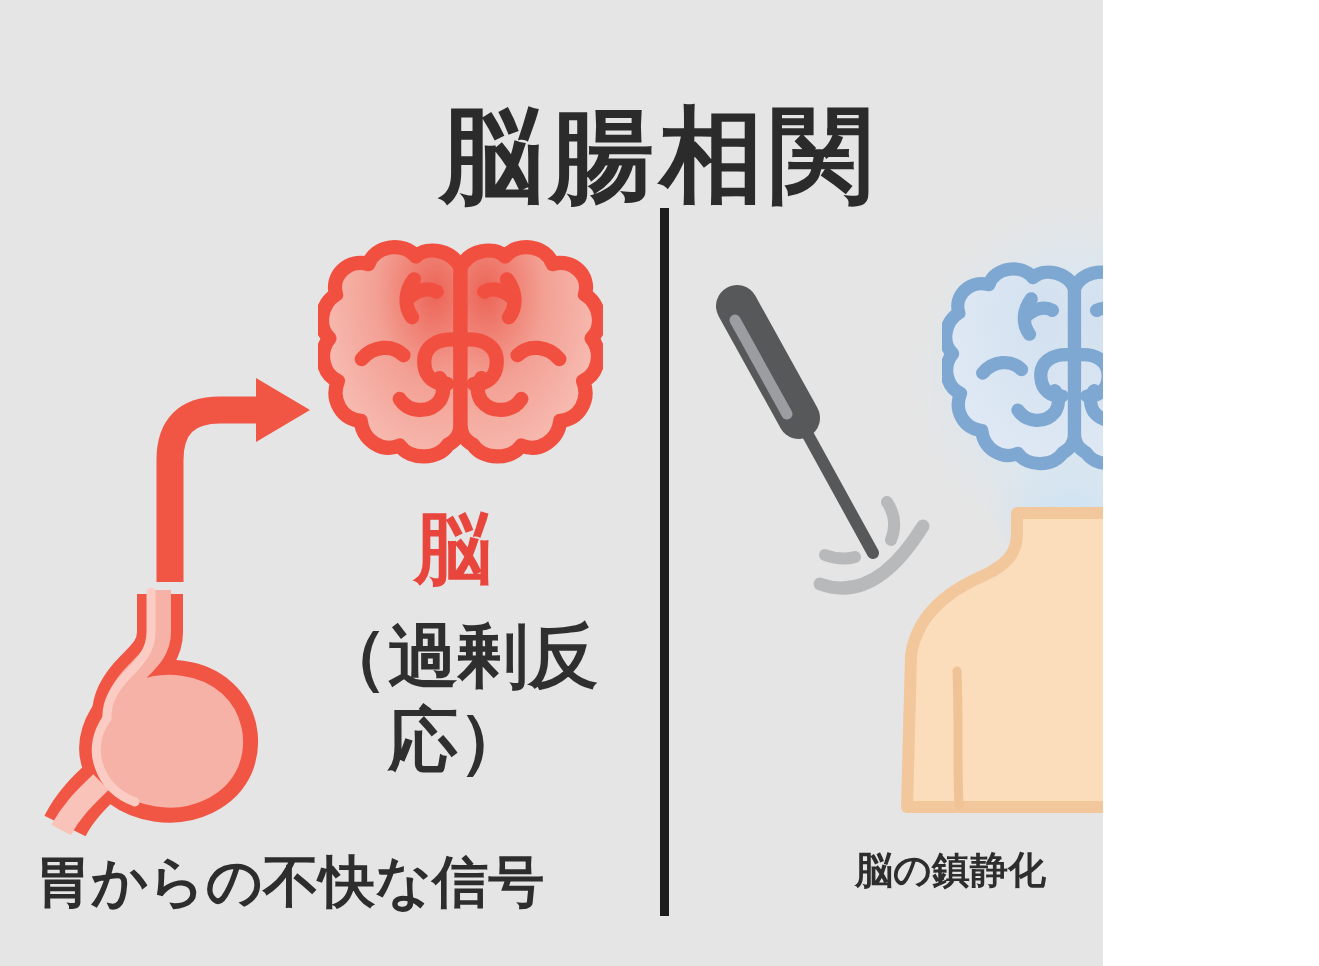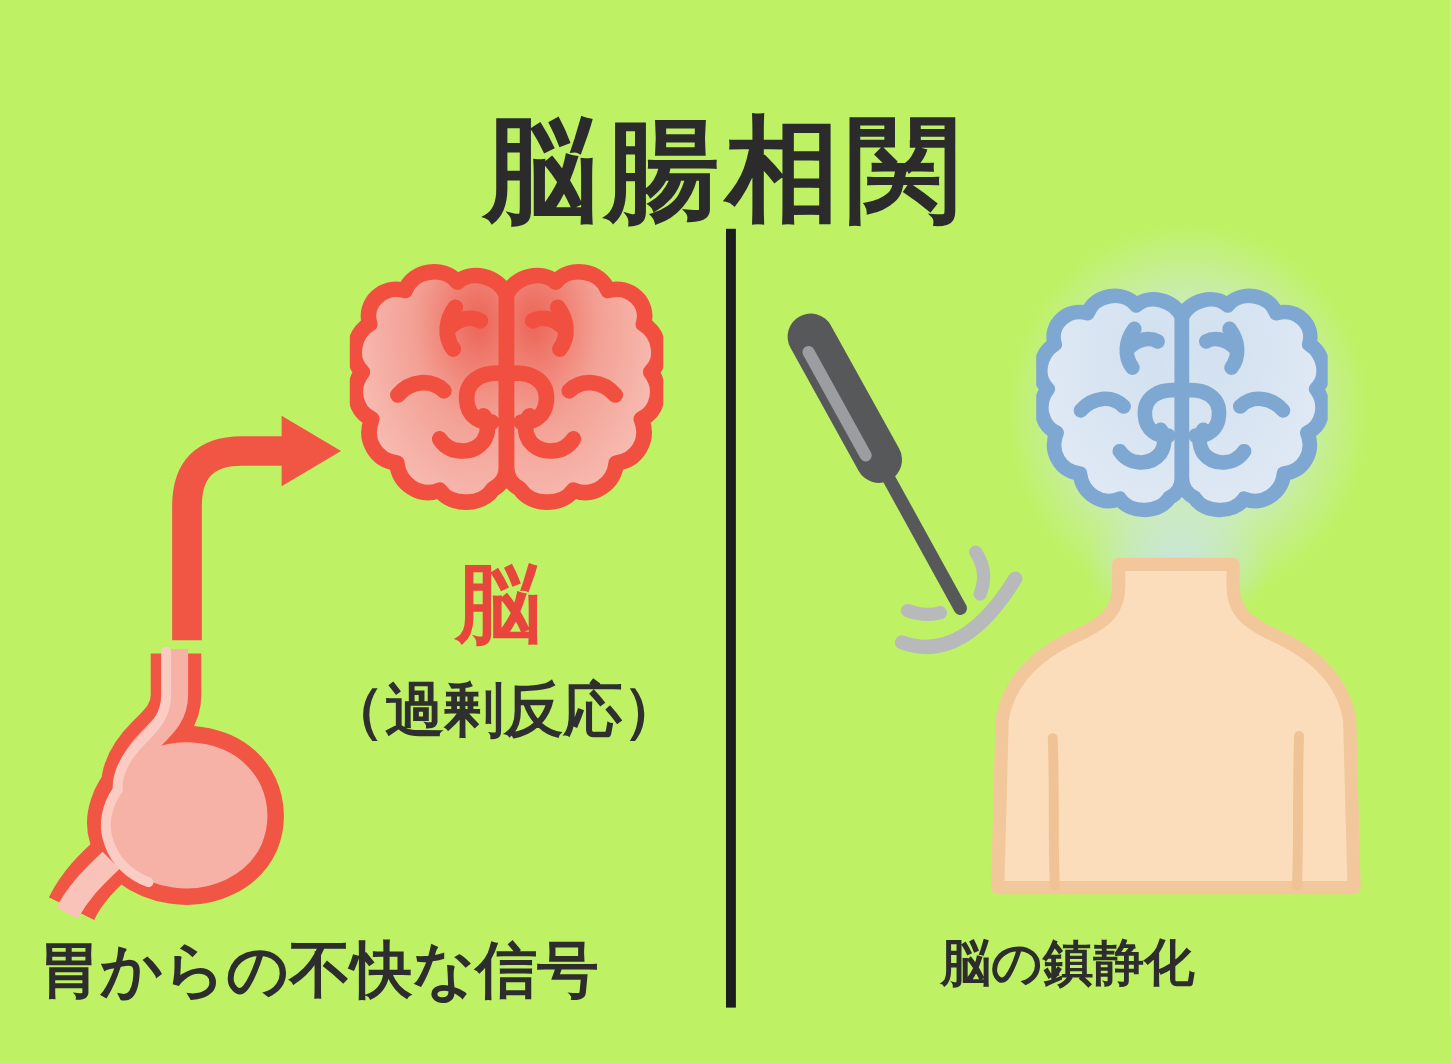--- a/index.html
+++ b/index.html
@@ -1,38 +1,38 @@
 <!DOCTYPE html>
 <html><head>
 <meta charset="utf-8">
 <style>
   html,body{margin:0;padding:0;}
   .stage{
-    position:relative;width:1319px;height:966px;background:#bef264;
+    position:relative;width:1103px;height:966px;background:#e5e5e5;
     overflow:hidden;font-family:"Liberation Sans",sans-serif;color:#2b2b2b;
   }
   .abs{position:absolute;}
   .title{
     top:20px;left:0;width:1319px;text-align:center;
     font-size:104px;font-weight:bold;letter-spacing:6px;color:#2b2b2b;line-height:1.25;
   }
   .divider{left:660px;top:208px;width:9px;height:708px;background:#1c1c1c;}
   .brain-word{
     left:353px;top:506px;width:200px;text-align:center;
     font-size:78px;font-weight:bold;color:#e8453c;line-height:1.1;
   }
   .brain-sub{
     left:255px;top:614px;width:406px;text-align:center;
-    font-size:54px;font-weight:600;color:#2f2f2f;line-height:1.2;
+    font-size:70px;font-weight:600;color:#2f2f2f;line-height:1.2;
   }
   .caption{
     font-size:56px;font-weight:bold;color:#2d2d2d;text-align:left;line-height:1.2;
   }
   .caption-left{left:35px;top:848px;width:650px;}
-  .caption-right{left:855px;top:848px;width:410px;font-size:46px;}
+  .caption-right{left:855px;top:848px;width:410px;font-size:38px;}
   .glow-main{
     left:915px;top:203px;width:330px;height:348px;border-radius:50%;
     background:radial-gradient(closest-side,rgba(202,226,245,0.95) 0%,rgba(212,232,247,0.55) 58%,rgba(212,232,247,0) 100%);
   }
   .glow-neck{
     left:985px;top:455px;width:170px;height:120px;border-radius:50%;
     background:radial-gradient(closest-side,rgba(202,226,245,0.8) 0%,rgba(212,232,247,0) 100%);
   }
   svg{display:block;}
 </style>

